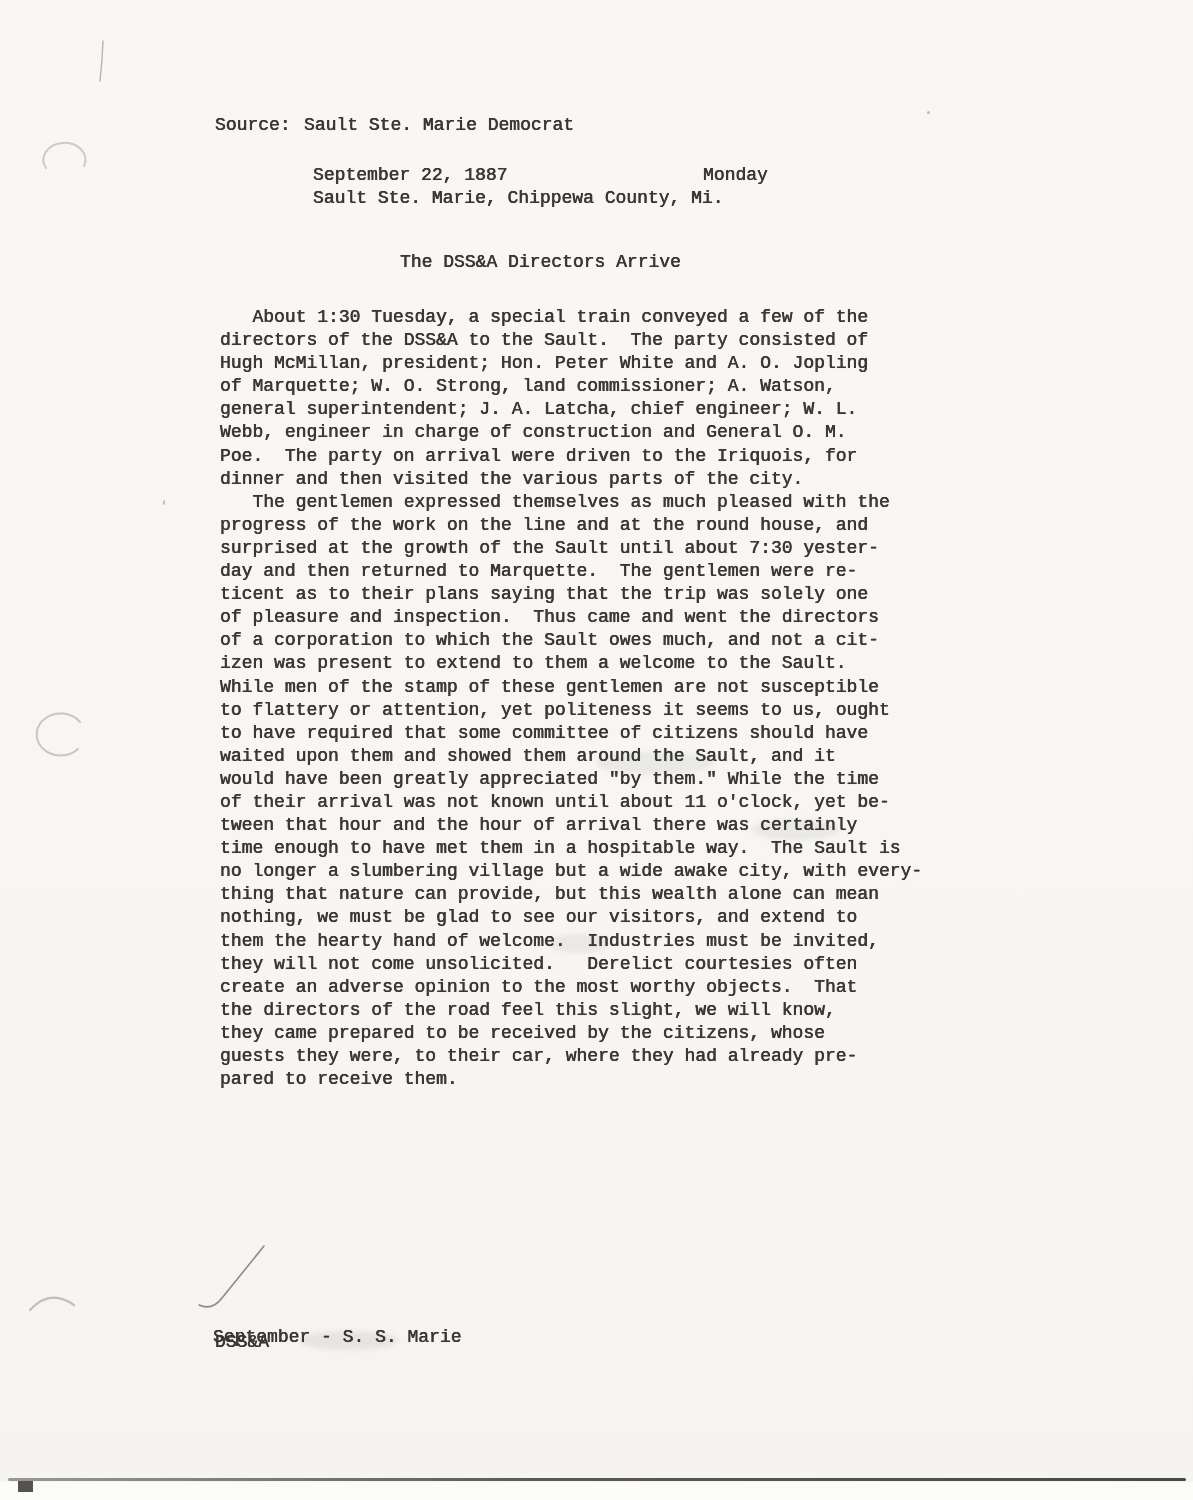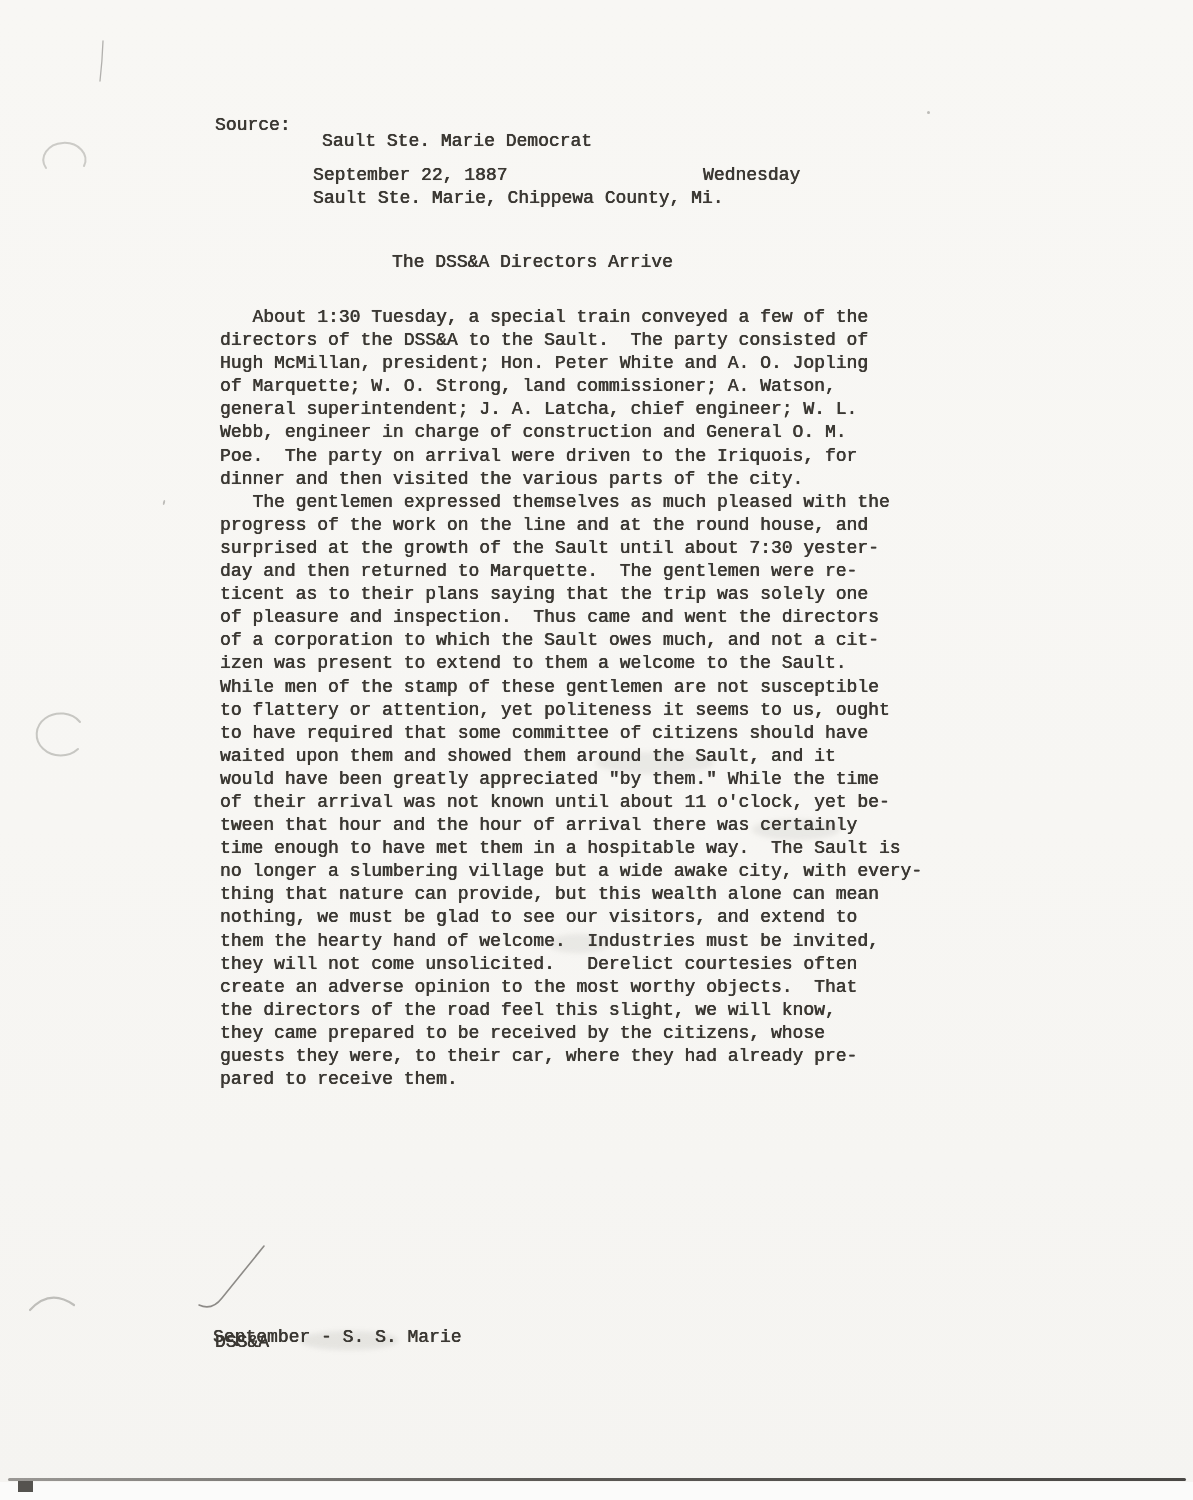--- a/index.html
+++ b/index.html
@@ -22,25 +22,25 @@
     font-size: 18px;
     line-height: 23.1px;
     white-space: pre;
     letter-spacing: 0;
     text-shadow: 0.35px 0 0 currentColor, -0.2px 0 0 rgba(59,56,51,0.55), 0 0 0.8px rgba(59,56,51,0.35);
   }
   pre.tw { margin: 8px; font-family: inherit; }
 
   
   .src-label   { left: 215px; top: 114px; }
-  .src-pub     { left: 322px; top: 114px; margin-top: 16px; }
+  .src-pub     { left: 304px; top: 114px; }
   .src-loc     { left: 313px; top: 139px; margin-top: 48px; }
   .src-date    { left: 313px; top: 164px; }
   .src-day     { left: 703px; top: 164px; }
-  .doc-title   { left: 392px; top: 251px; }
+  .doc-title   { left: 400px; top: 251px; }
   .doc-body    { left: 212px; top: 298px; }
   .foot-1      { left: 215px; top: 1299px; margin-top: 32px; }
   .foot-2      { left: 213px; top: 1326px; }
 
   
   .artifacts {
     position: absolute;
     left: 0; top: 0;
     pointer-events: none;
   }
@@ -119,21 +119,21 @@
   <div class="smudge smudge-3"></div>
   <div class="smudge smudge-4"></div>
   <div class="speck speck-1"></div>
   <div class="speck speck-2"></div>
 
   <div>
     <span class="tw src-label">Source:</span>
     <span class="tw src-pub">Sault Ste. Marie Democrat</span>
     <span class="tw src-loc">Sault Ste. Marie, Chippewa County, Mi.</span>
     <span class="tw src-date">September 22, 1887</span>
-    <span class="tw src-day">Wednesday</span>
+    <span class="tw src-day">Monday</span>
   </div>
 
   <span class="tw doc-title">The DSS&amp;A Directors Arrive</span>
 
   <pre class="tw doc-body">   About 1:30 Tuesday, a special train conveyed a few of the
 directors of the DSS&amp;A to the Sault.  The party consisted of
 Hugh McMillan, president; Hon. Peter White and A. O. Jopling
 of Marquette; W. O. Strong, land commissioner; A. Watson,
 general superintendent; J. A. Latcha, chief engineer; W. L.
 Webb, engineer in charge of construction and General O. M.

